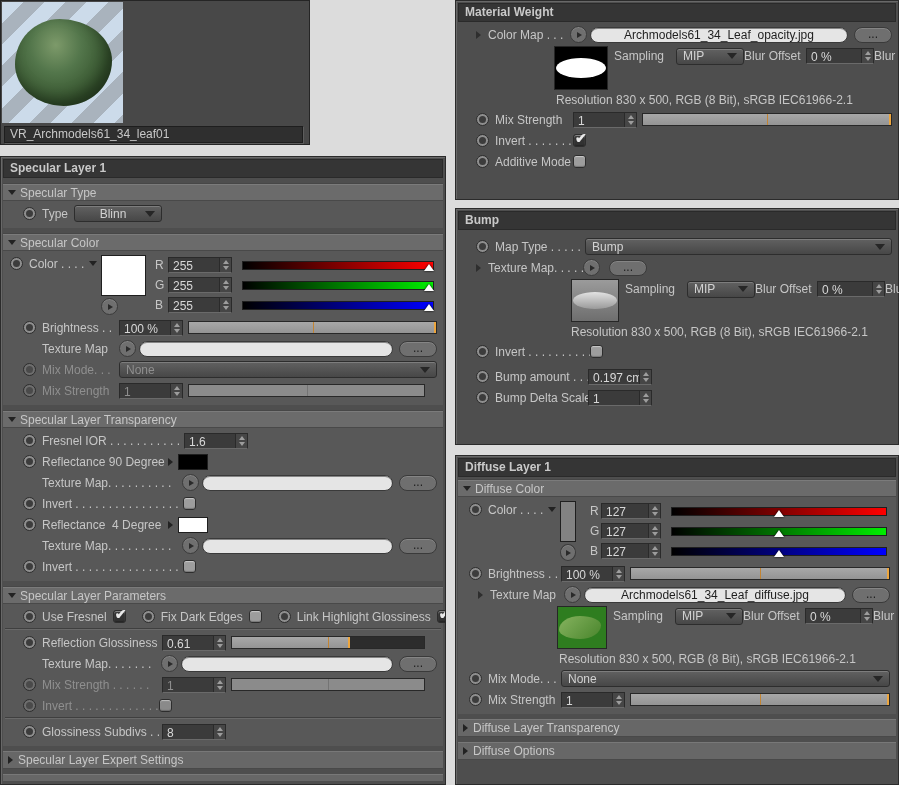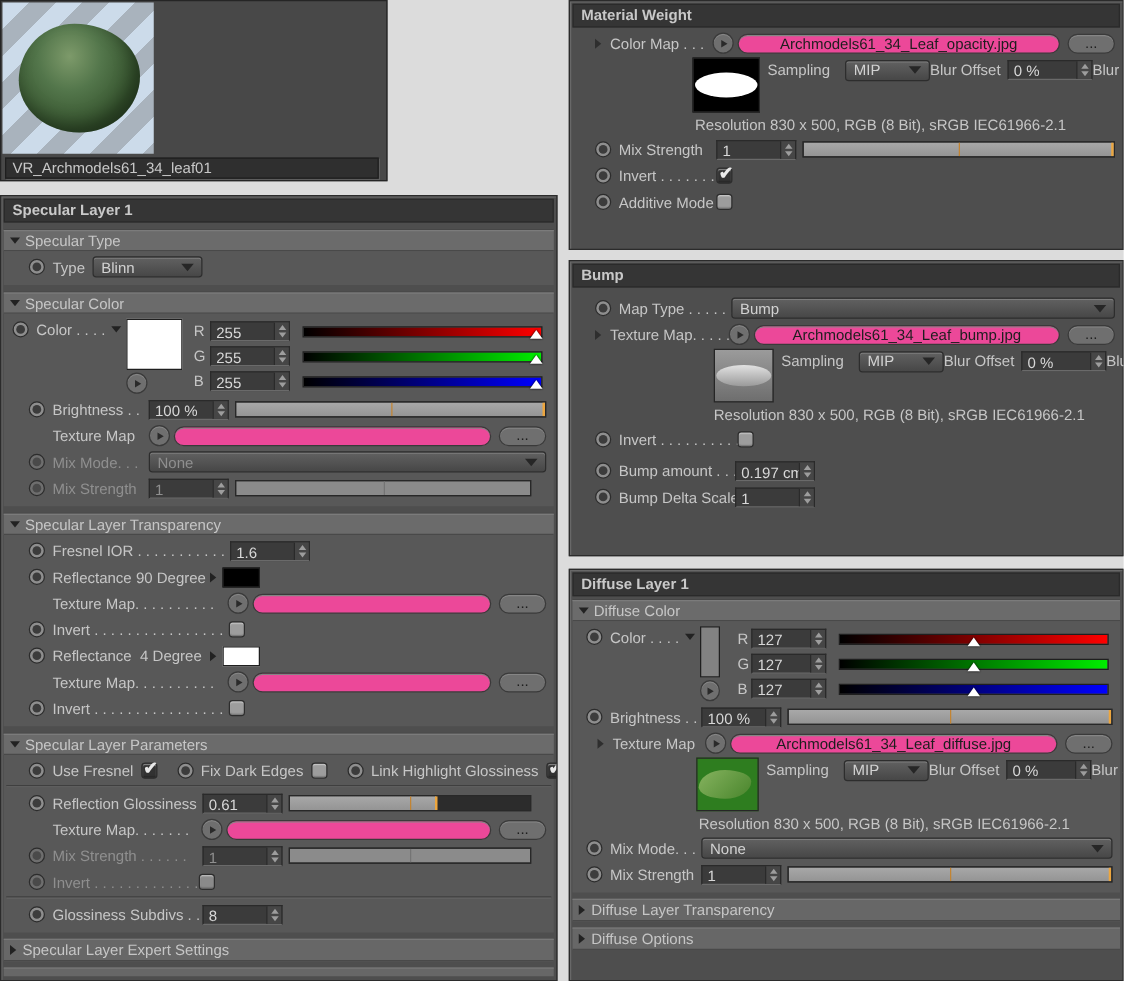--- a/index.html
+++ b/index.html
@@ -36,23 +36,23 @@
   .s-full .fill{width:100%;}
   .s-full .edge{right:0;}
   .s-61 .fill{width:61%;}
   .s-61 .edge{left:calc(61% - 1px);}
   .sdis .fill{background:#8b8b8b;width:100%;}
   .sdis .tick{background:#747474;}
   
   .combo{flex:none;height:17px;border-radius:3px;background:linear-gradient(#616161,#474747);border:1px solid #2d2d2d;box-shadow:inset 0 1px 0 #7d7d7d;color:#d2d2d2;display:flex;align-items:center;padding:0 6px;box-sizing:border-box;}
   .combo .ctext{flex:1;white-space:pre;overflow:hidden;}
   .combo .ctri{width:0;height:0;border-left:5px solid transparent;border-right:5px solid transparent;border-top:6px solid #262626;flex:none;}
-  .w88{width:88px;} .w68{width:68px;} .wflex{flex:1;}
-  
-  .pill{flex:1;height:16px;border-radius:8px;background:#ec4899;border:1px solid #3a3a3a;box-shadow:inset 0 1px 0 #858585;color:#1e1e1e;text-align:center;line-height:15px;overflow:hidden;box-sizing:border-box;white-space:pre;}
+  .w88{width:88px;text-align:center;} .w68{width:68px;} .wflex{flex:1;}
+  
+  .pill{flex:1;height:16px;border-radius:8px;background:#e5e5e5;border:1px solid #3a3a3a;box-shadow:inset 0 1px 0 #858585;color:#1e1e1e;text-align:center;line-height:15px;overflow:hidden;box-sizing:border-box;white-space:pre;}
   .dotsbtn{flex:none;width:38px;height:16px;margin-left:6px;border-radius:8px;background:#6f6f6f;border:1px solid #3a3a3a;box-shadow:inset 0 1px 0 #858585;color:#1e1e1e;text-align:center;line-height:13px;box-sizing:border-box;}
   .circbtn{flex:none;width:17px;height:17px;border-radius:50%;background:#6f6f6f;border:1px solid #3a3a3a;box-shadow:inset 0 1px 0 #858585;display:flex;align-items:center;justify-content:center;margin-right:3px;box-sizing:border-box;}
   .circbtn .t{width:0;height:0;border-top:3px solid transparent;border-bottom:3px solid transparent;border-left:5px solid #2a2a2a;margin-left:1px;}
   
   .chk{flex:none;width:13px;height:13px;border-radius:3px;background:#9d9d9d;border:1px solid #2d2d2d;box-shadow:inset 0 1px 1px rgba(255,255,255,.45),inset 0 -1px 1px rgba(0,0,0,.25);box-sizing:border-box;}
   .chk.on{background:#323232;}
   .chk.on span{display:block;margin-top:-4px;margin-left:1px;color:#e9e9e9;font-size:14px;font-weight:bold;line-height:14px;}
   .chk.cdim{background:#8a8a8a;}
   
   .tri-d{width:0;height:0;border-left:4px solid transparent;border-right:4px solid transparent;border-top:5px solid #222;margin-right:4px;flex:none;}
@@ -475,21 +475,20 @@
             <span class="ctext">Bump</span>
             <i class="ctri"></i>
           </span>
       </div>
       <div class="row">
         <i class="tri-r dk" style="margin-right:7px"></i>
         <span class="lbl rw3">Texture Map. . . . .</span>
         <span class="circbtn">
             <i class="t"></i>
           </span>
-        <span class="pill">Archmodels61_34_Leaf_bump.jpg</span>
         <span class="dotsbtn">...</span>
       </div>
       <div class="sub" style="margin-left:115px">
         <div class="thumb th-bp"></div>
         <div class="subrows">
           <div class="srow">
             <span class="lbl rws">Sampling</span>
             <span class="combo w68">
                 <span class="ctext">MIP</span>
                 <i class="ctri"></i>

